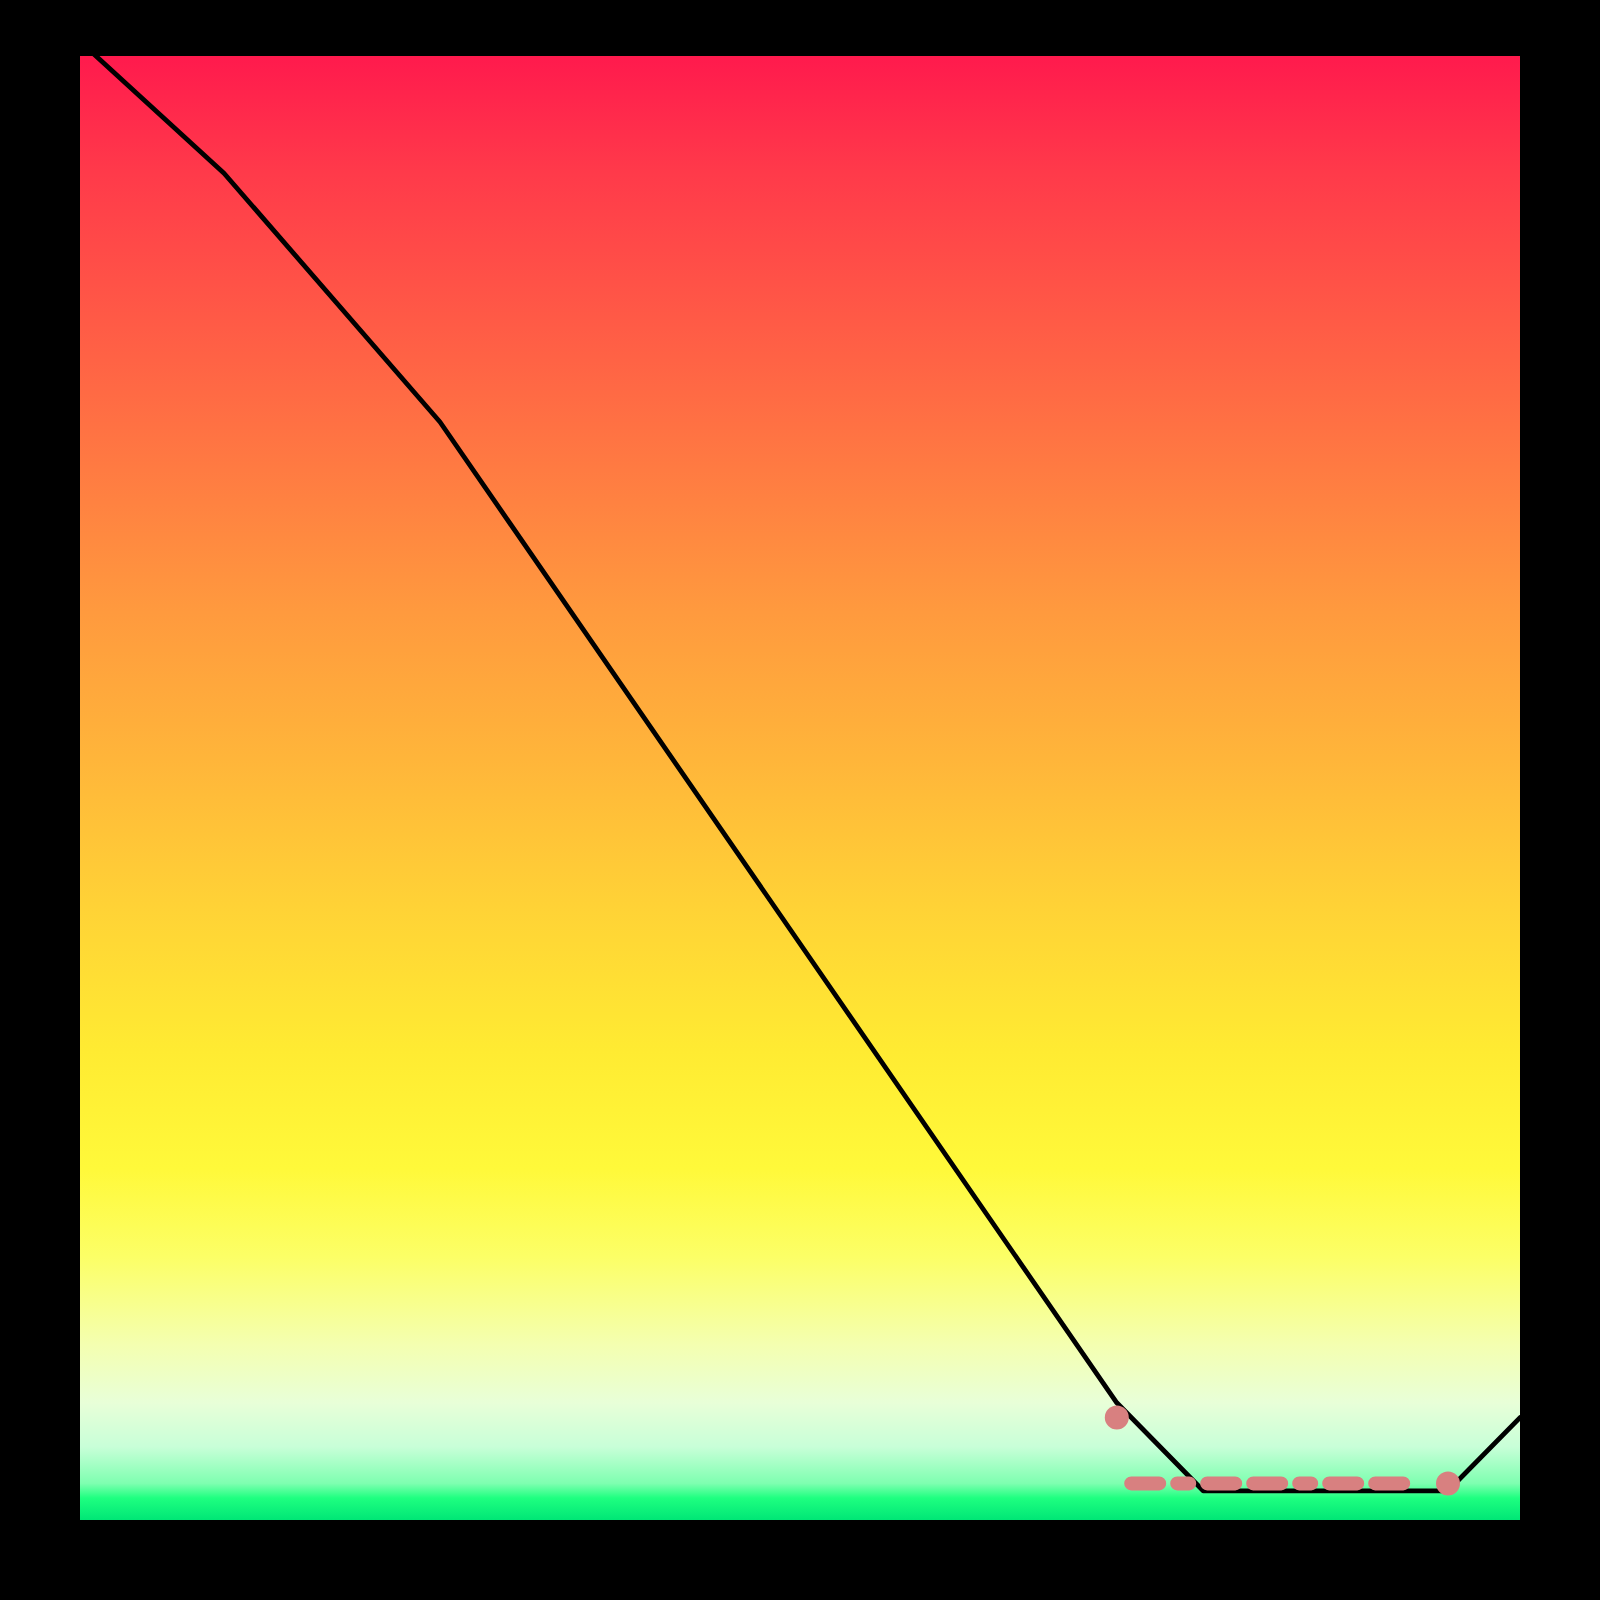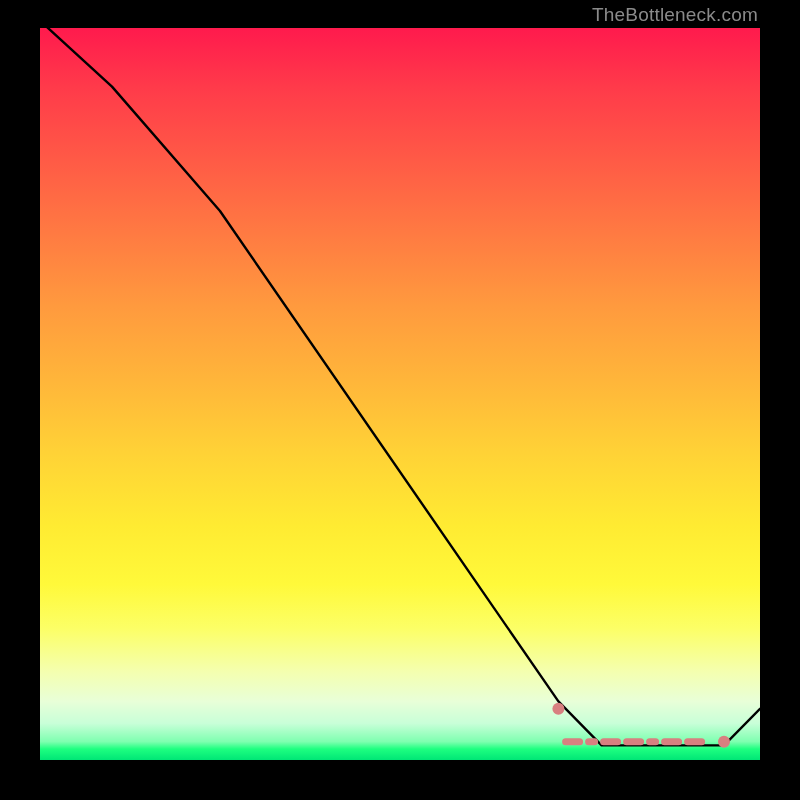--- a/index.html
+++ b/index.html
@@ -61,21 +61,20 @@
     font-weight: 500;
     letter-spacing: 0.2px;
     user-select: none;
   }
 </style>
 </head>
 <body>
 
 <div class="frame">
 
-  <div class="watermark">TheBottleneck.com</div>
 
   <div class="plot"></div>
 
   <svg class="svg-layer" viewBox="0 0 720 732" preserveAspectRatio="none">
     <g>
       <path id="curve-path" fill="none" stroke="#000" stroke-width="2.4" stroke-linejoin="round" stroke-linecap="round" d="M0.0 -7.3 L72.0 58.6 L180.0 183.0 L518.4 673.4 L561.6 717.4 L662.4 717.4 L684.0 717.4 L720.0 680.8"></path>
     </g>
     <g id="highlight-layer">
         <circle cx="518.4" cy="680.76" r="6" fill="#d88080"></circle>
         <line x1="525.6" x2="662.4" y1="713.7" y2="713.7" stroke="#d88080" stroke-width="7" stroke-linecap="round" stroke-dasharray="14 9 6 9 14 9"></line>

